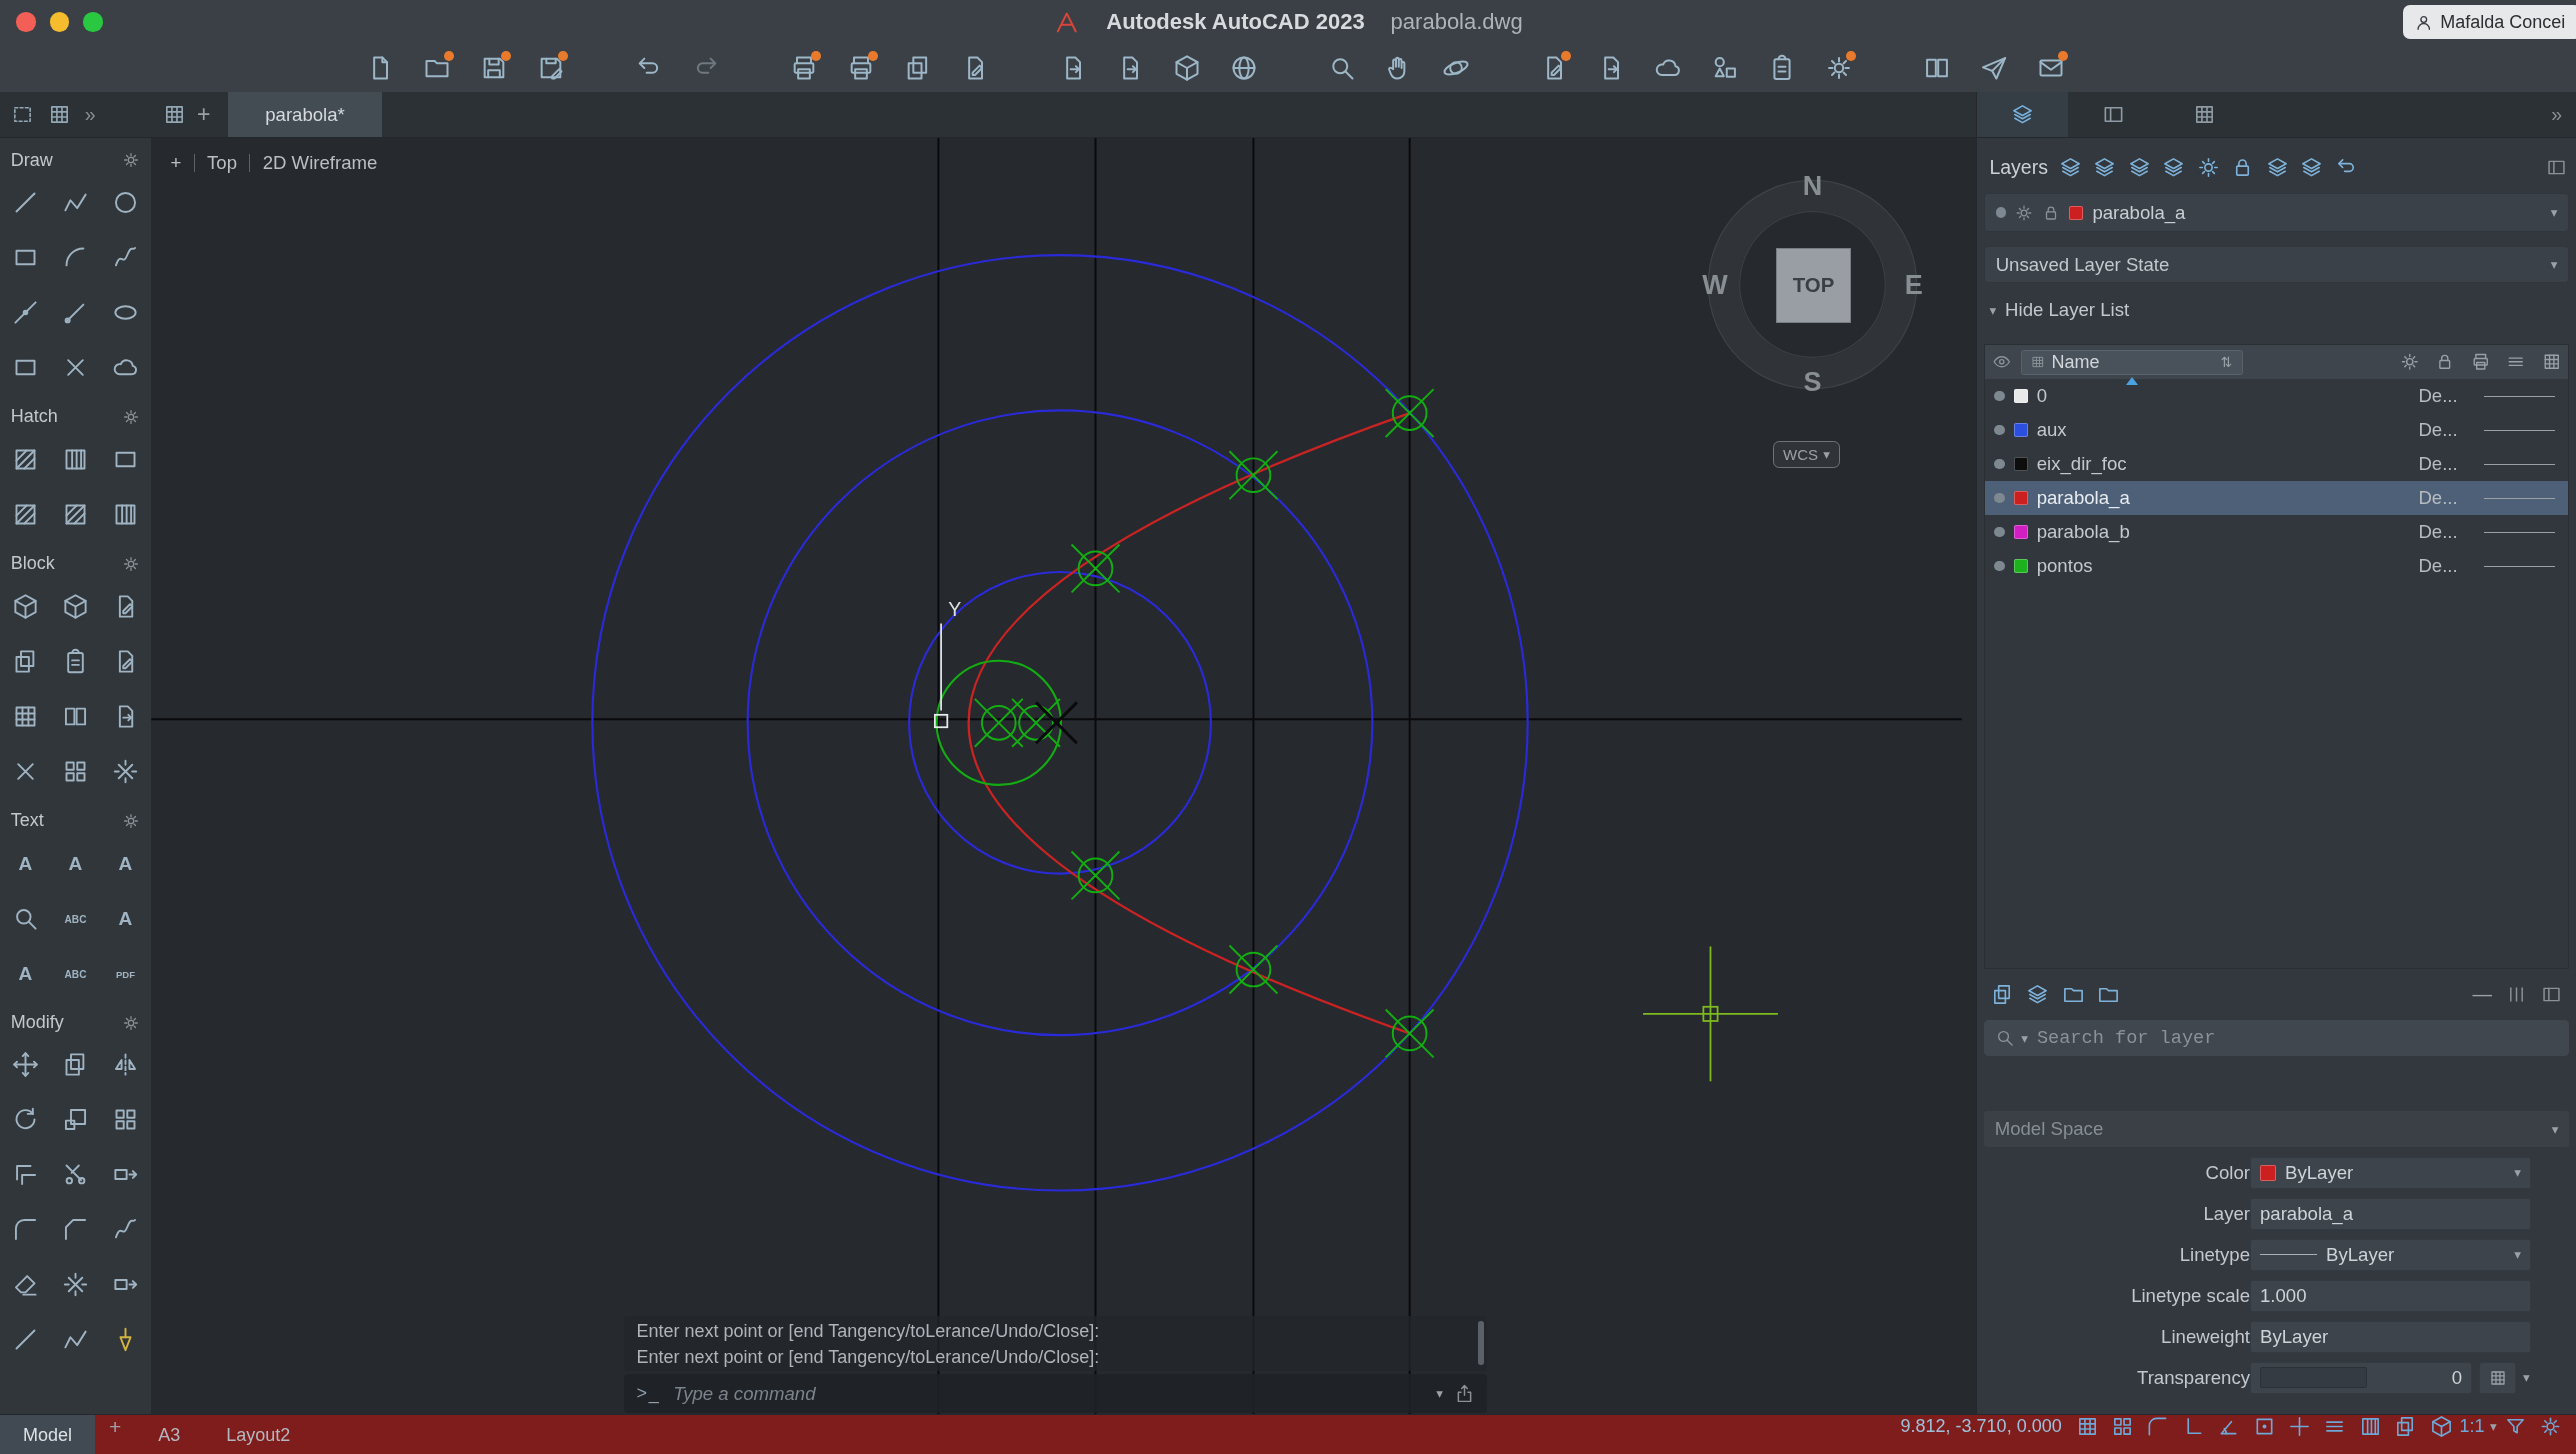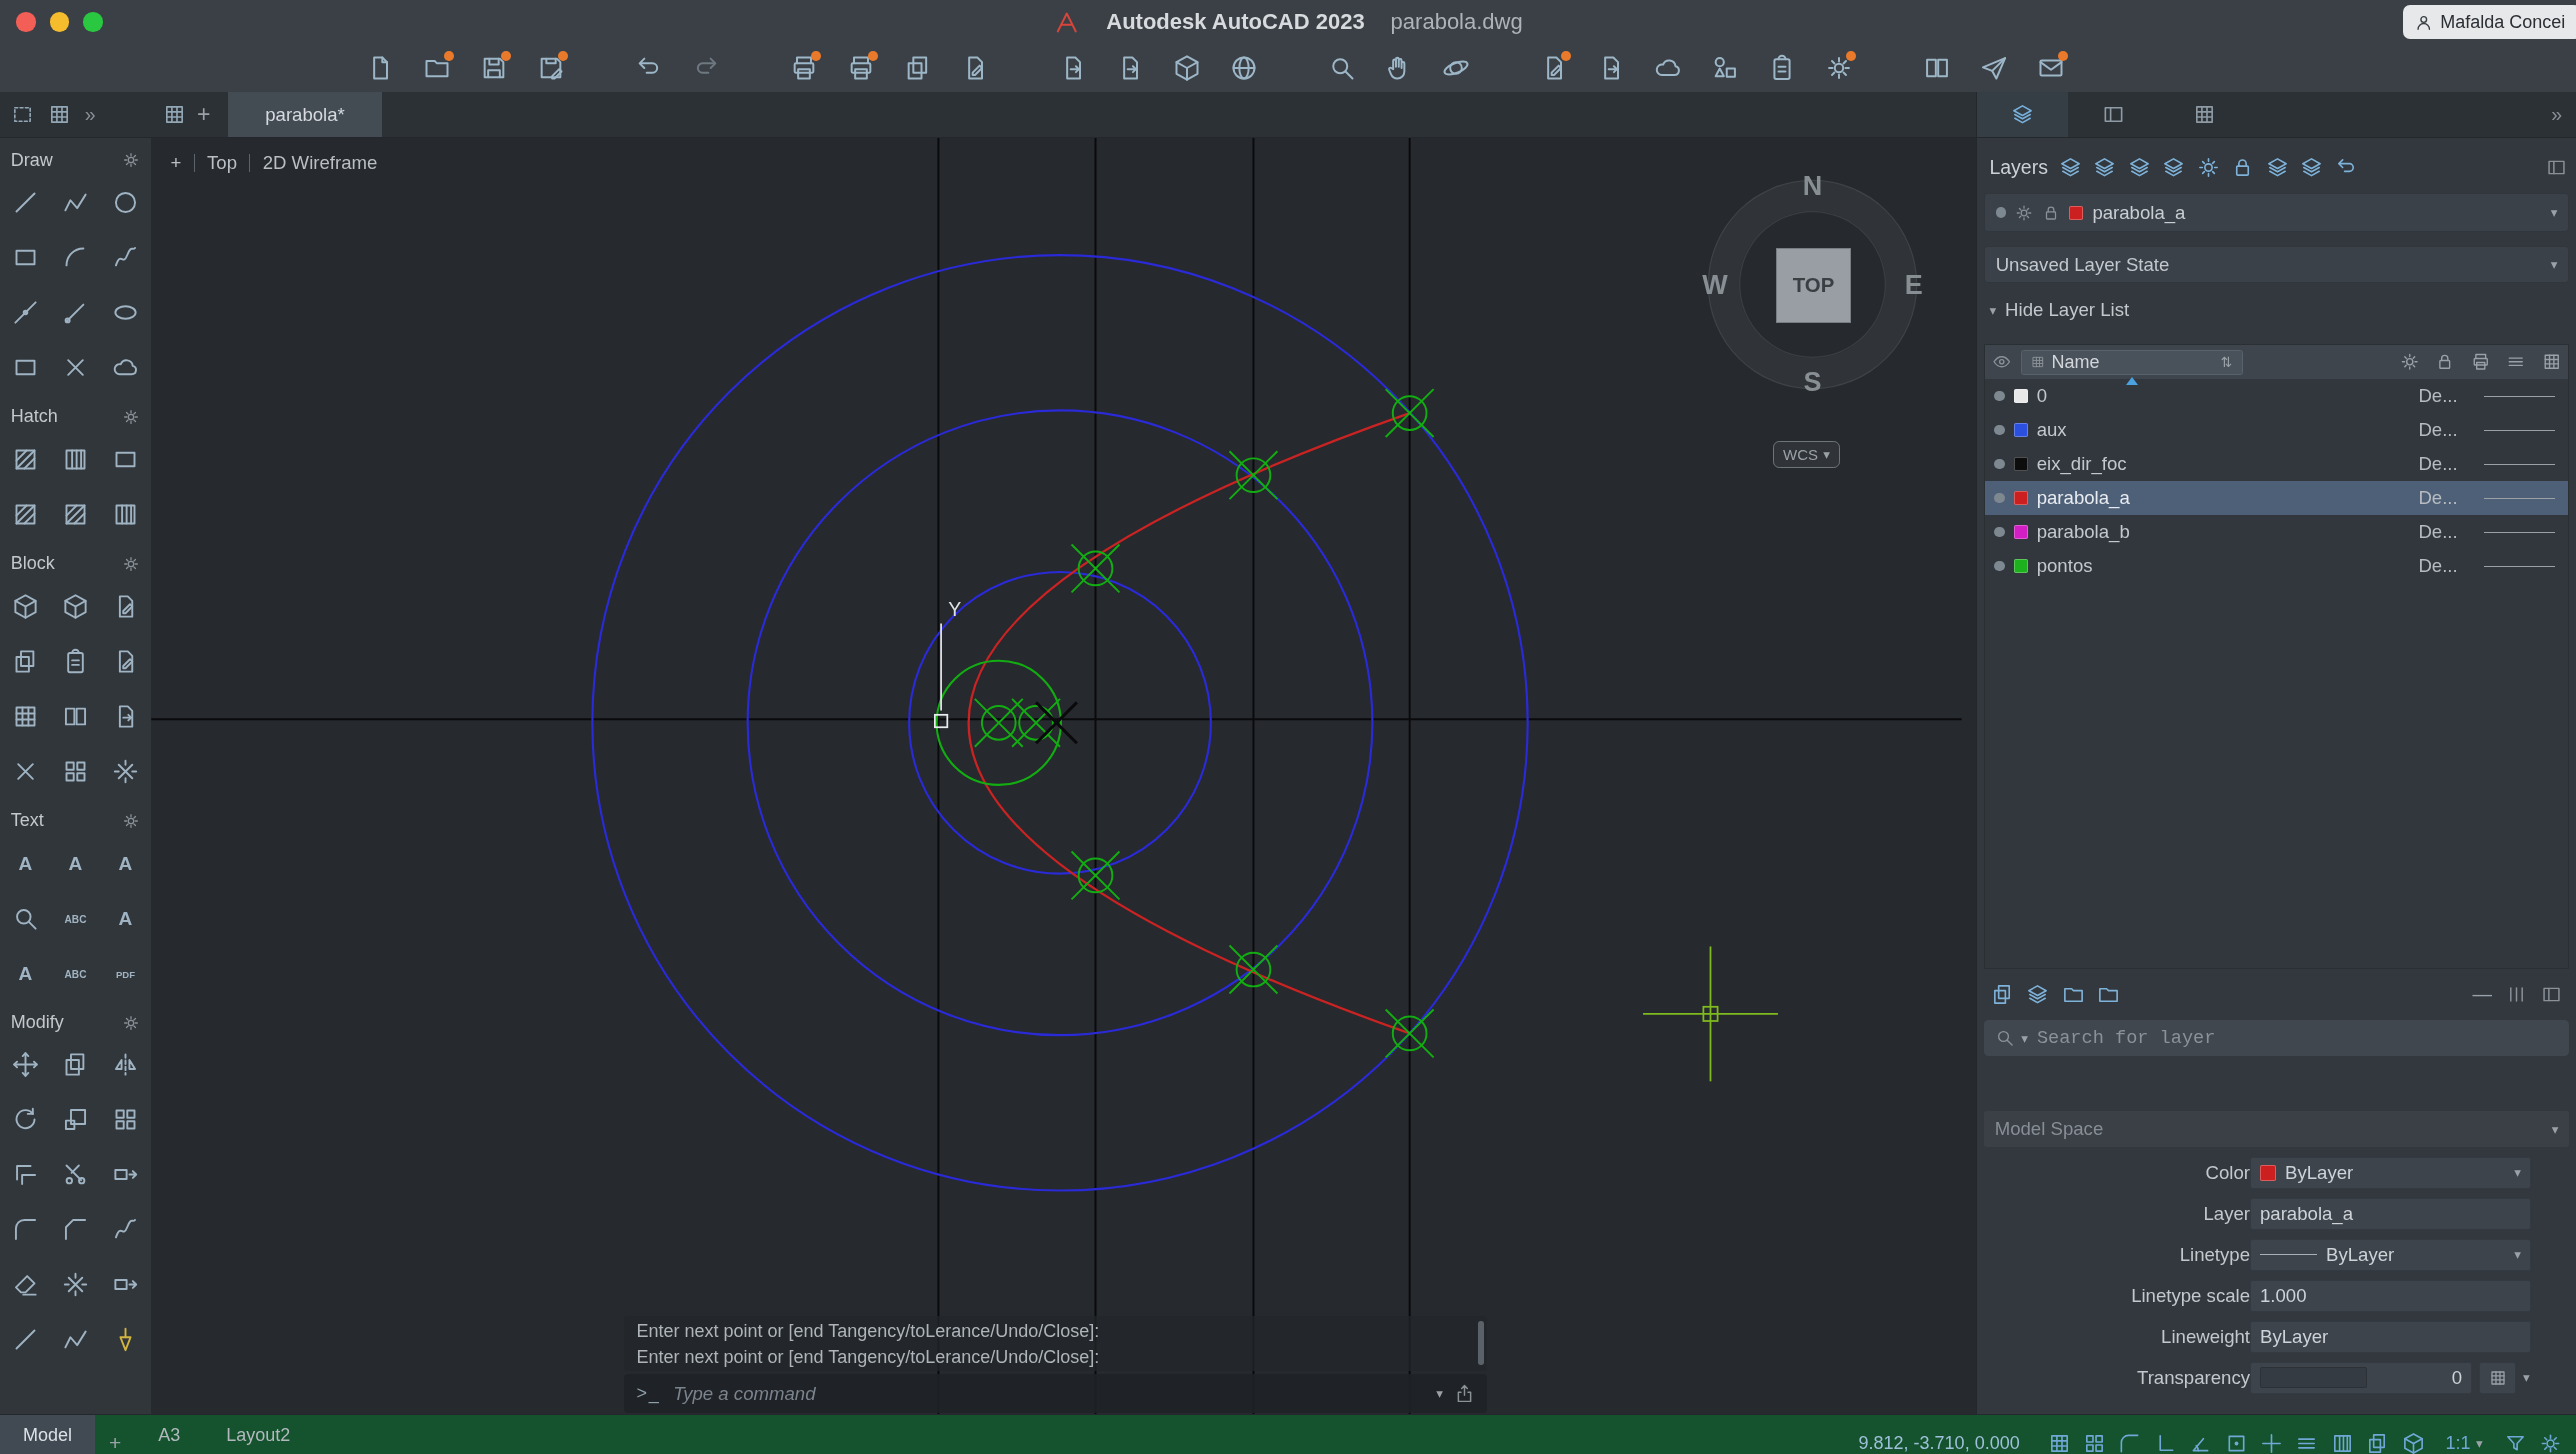--- a/index.html
+++ b/index.html
@@ -112,25 +112,25 @@
   .pctrl .chev{margin-left:auto}
   .psw{width:16px;height:16px;border-radius:1.8px;border:0.9px solid rgba(255,255,255,.28);box-sizing:border-box}
   .pline{width:57px;height:0;border-top:1.8px solid #aab0b6}
   .pctrl.tr{width:222px}
   .twell{width:105px;height:19.5px;background:#343b42;border:0.9px solid #2b3137;border-radius:1.8px}
   .tval{margin-left:auto}
   .tbtn2{width:37px;height:32px;background:#3d444c;border:0.9px solid #343a41;border-radius:2.7px;margin-left:7px;display:flex;align-items:center;justify-content:center;color:#9aa1a8;box-sizing:border-box}
   .tchev{margin-left:7px;color:#9aa1a7;font-size:13.3px}
 
   
-  #statusbar{position:absolute;left:0;right:0;bottom:0;height:40px;background:#14532d;border-top:0.9px solid #24282c;display:flex;align-items:flex-end;font-size:18px}
+  #statusbar{position:absolute;left:0;right:0;bottom:0;height:40px;background:#7f1d1d;border-top:0.9px solid #24282c;display:flex;align-items:flex-start;font-size:18px}
   .stab{height:100%;display:flex;align-items:center;padding:0 23px;color:#b2b8be}
   .stab.active{background:#414a53;color:#dde1e5}
   .splus{padding:0 14px;color:#9aa1a7;font-size:21px}
-  .sright{margin-left:auto;display:flex;align-items:center;gap:21px;padding-right:14px}
+  .sright{margin-left:auto;display:flex;align-items:center;gap:7px;padding-right:14px}
   .coords{color:#9fc0da;margin-right:7px}
   .sic{width:23px;height:23px;color:#6fa8d6}
   .sscale{display:flex;align-items:center;gap:5.3px;color:#6fa8d6}
 </style>
 </head>
 <body>
 
 <svg width="0" height="0" style="position:absolute">
   <defs>
     <symbol id="s-doc" viewBox="0 0 24 24">

